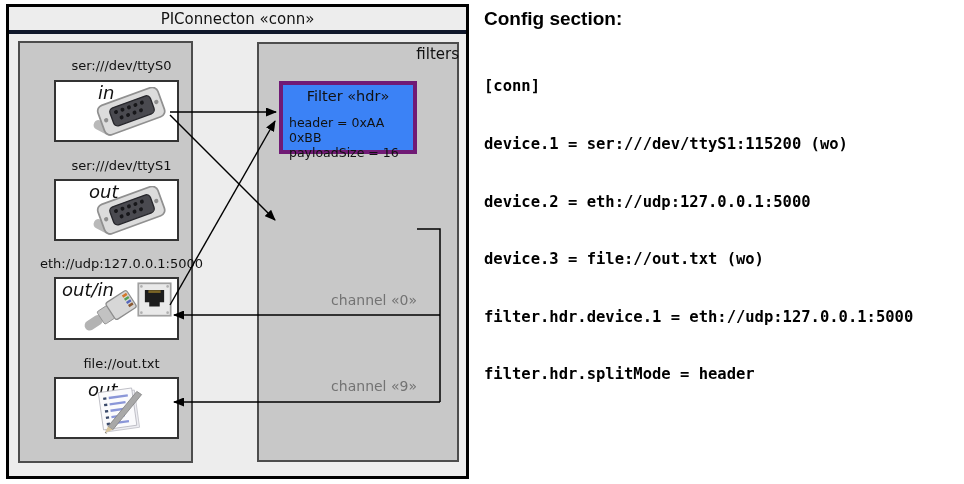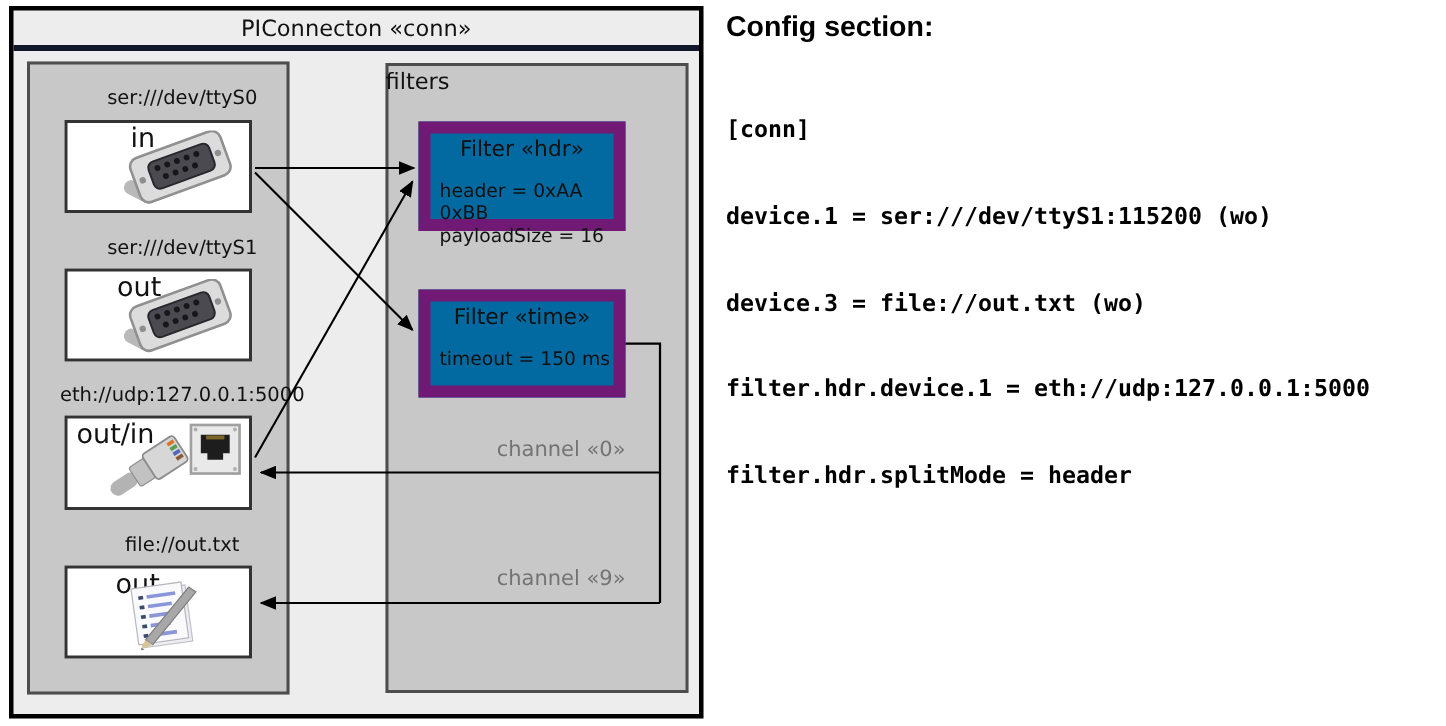--- a/index.html
+++ b/index.html
@@ -9,34 +9,34 @@
   
   .outer-box{position:absolute;left:6px;top:4px;width:463px;height:475px;
              background:#ededed;border:3px solid #000;box-sizing:border-box;}
   .diagram-title{height:23px;line-height:24px;text-align:center;font-size:15px;
                  border-bottom:4px solid #0f172a;color:#111;}
 
   
   .panel{position:absolute;background:#c8c8c8;border:2px solid #4d4d4d;box-sizing:border-box;}
   .left-panel{left:18px;top:41px;width:175px;height:422px;}
   .right-panel{left:257px;top:42px;width:202px;height:420px;}
-  .filters-title{position:absolute;left:257px;top:45px;width:202px;text-align:left;
+  .filters-title{position:absolute;left:257px;top:45px;width:202px;text-align:right;
                  font-size:15px;color:#111;}
 
   
   .dev-label{position:absolute;left:18px;width:175px;height:17px;text-align:center;
              font-size:13px;color:#111;white-space:nowrap;margin-left:16px;}
-  .dev-box{position:absolute;left:43px;width:125px;background:#fff;
-           border:2px solid #333;box-sizing:border-box;}
+  .dev-box{position:absolute;left:54px;width:125px;background:#fff;
+           border:2px solid #333;box-sizing:border-box;font-style:italic;}
   .dir{position:absolute;top:0px;font-size:18px;color:#111;line-height:22px;}
   .dev-icon{position:absolute;}
 
   
-  .filter-box{position:absolute;left:279px;width:138px;background:#0369a1;
-              border:8px solid #701a75;box-sizing:border-box;}
+  .filter-box{position:absolute;left:279px;width:138px;background:#3b82f6;
+              border:4px solid #701a75;box-sizing:border-box;}
   .filter-title{text-align:center;margin-top:3px;font-size:14.5px;color:#111;}
   .filter-props{margin:11px 0 0 6px;font-size:12.5px;line-height:15px;color:#111;}
 
   
   .channel-label{position:absolute;left:279px;width:138px;text-align:right;
                  font-size:14px;color:#737373;}
 
   
   .wires{position:absolute;left:0;top:0;width:480px;height:484px;pointer-events:none;}
 
@@ -156,26 +156,20 @@
     </svg>
   </div>
 
   <div class="filter-box" style="top:81px;height:73px">
     <div class="filter-title">Filter «hdr»</div>
     <div class="filter-props">
       <div>header = 0xAA 0xBB</div>
       <div>payloadSize = 16</div>
     </div>
   </div>
-  <div class="filter-box" style="top:193px;height:72px">
-    <div class="filter-title">Filter «time»</div>
-    <div class="filter-props">
-      <div>timeout = 150 ms</div>
-    </div>
-  </div>
 
   <div class="channel-label" style="top:292px">channel «0»</div>
   <div class="channel-label" style="top:378px">channel «9»</div>
 
   <svg class="wires" viewBox="0 0 480 484">
     <defs>
       <marker id="arr" markerUnits="userSpaceOnUse" markerWidth="11" markerHeight="9" refX="10" refY="4.5" orient="auto">
         <path d="M0,0 L11,4.5 L0,9 Z" fill="#000"></path>
       </marker>
     </defs>
@@ -190,20 +184,21 @@
 
     <line x1="440" y1="315" x2="174" y2="315" stroke="#000" stroke-width="1.4" marker-end="url(#arr)"></line>
 
     <line x1="440" y1="402" x2="174" y2="402" stroke="#000" stroke-width="1.4" marker-end="url(#arr)"></line>
   </svg>
 
   <div class="config-heading">Config section:</div>
   <div class="config-lines">
     <div>[conn]</div>
     <div>device.1 = ser:///dev/ttyS1:115200 (wo)</div>
+    <div>device.2 = eth://udp:127.0.0.1:5000</div>
     <div>device.3 = file://out.txt (wo)</div>
     <div>filter.hdr.device.1 = eth://udp:127.0.0.1:5000</div>
     <div>filter.hdr.splitMode = header</div>
     
     
     
     
     
     
     

